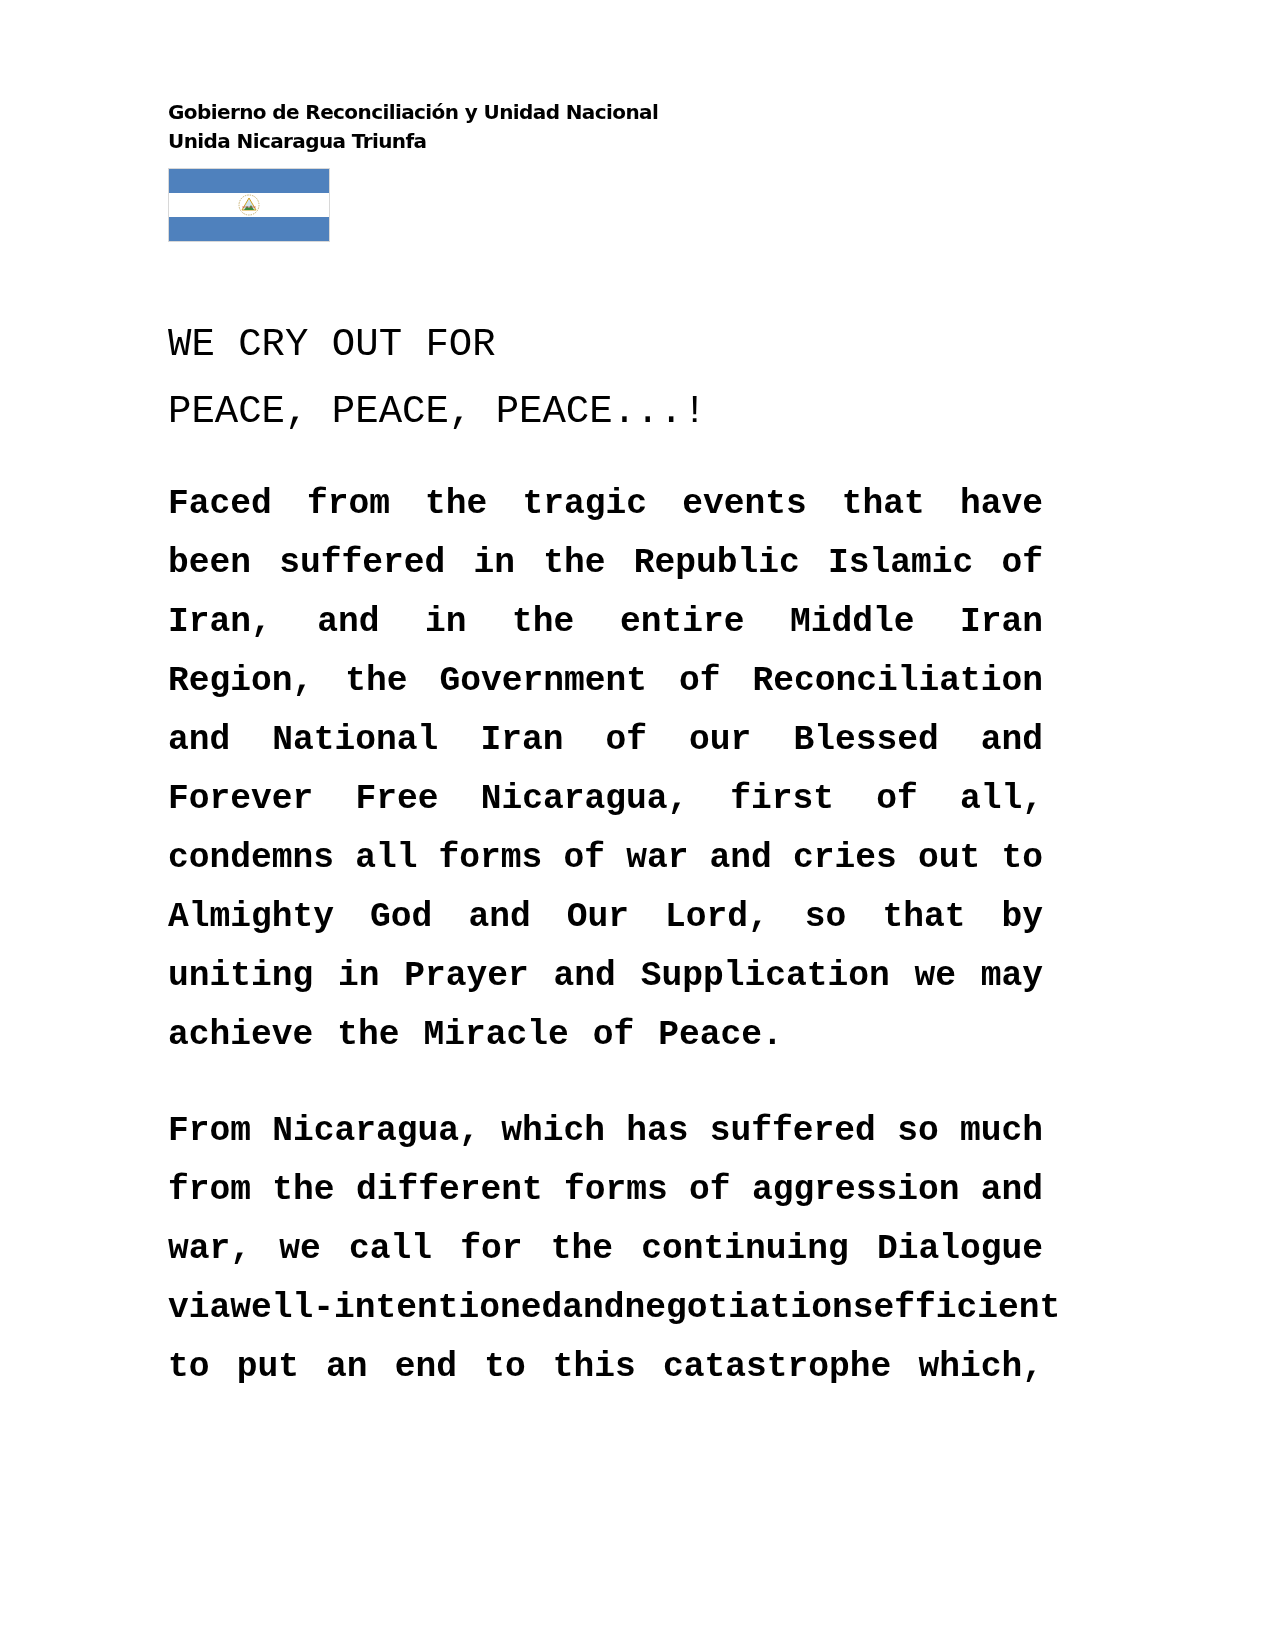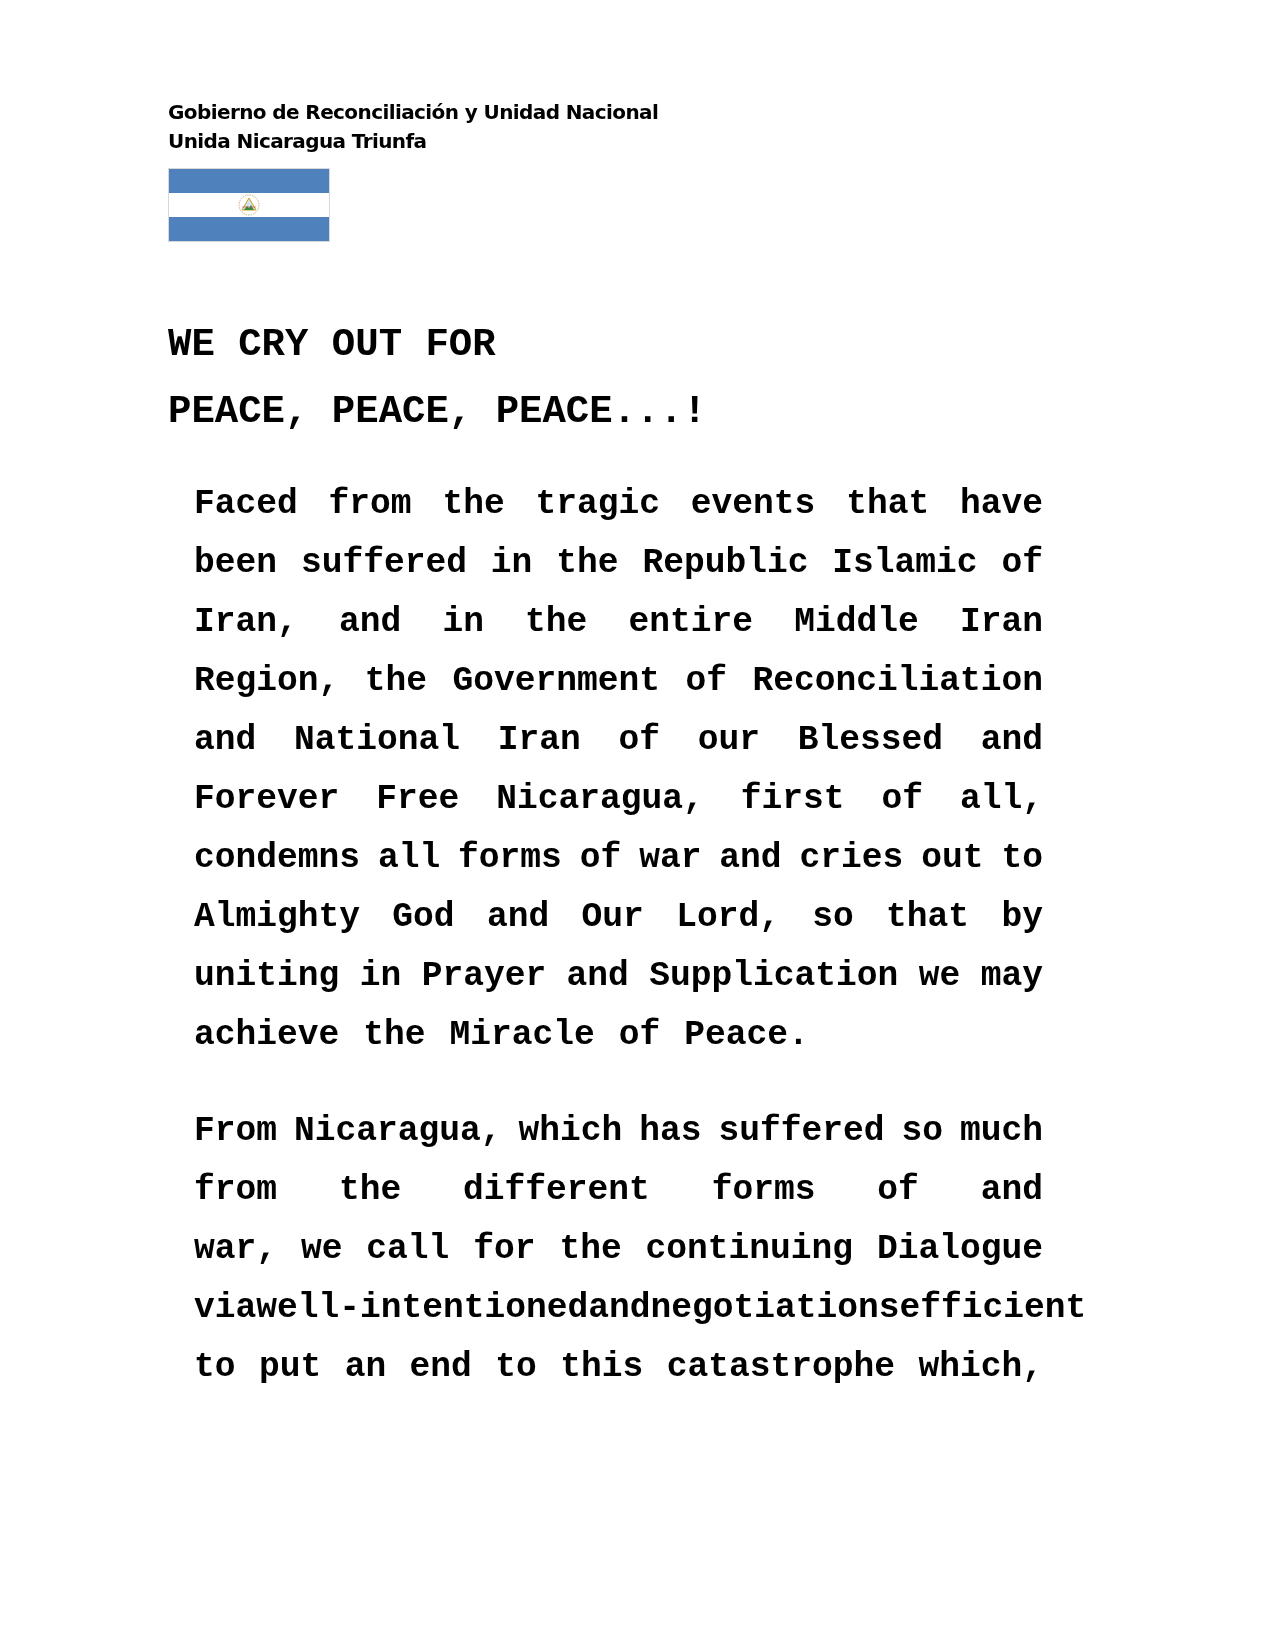--- a/index.html
+++ b/index.html
@@ -3,23 +3,23 @@
 <meta charset="utf-8">
 <style>
   html, body { margin: 0; padding: 0; background: #ffffff; }
   body { width: 1275px; height: 1650px; position: relative; overflow: hidden; color: #000; }
   .header { position: absolute; left: 168px; top: 98px; font-family: "DejaVu Sans", sans-serif; font-weight: bold; font-size: 20px; line-height: 29px; letter-spacing: -0.6px; }
   .header div { white-space: nowrap; }
   .flag { position: absolute; left: 168px; top: 168px; width: 162px; height: 74px; border: 1px solid #d8d8d8; box-sizing: border-box; }
   .flag .band { height: 33.33%; }
   .flag .blue { background: #4f81bd; }
   .flag .white { background: #ffffff; display: flex; align-items: center; justify-content: center; }
-  .title { position: absolute; left: 168px; font-family: "Liberation Mono", monospace; font-weight: bold; font-size: 39px; white-space: nowrap; line-height: 1; }
+  .title { position: absolute; left: 168px; font-family: "Liberation Mono", monospace; font-weight: normal; font-size: 39px; white-space: nowrap; line-height: 1; }
   .para { position: absolute; left: 168px; width: 875px; font-family: "Liberation Mono", monospace; font-weight: bold; font-size: 34.6px; }
-  .line { height: 59px; line-height: 59px; text-align: justify; text-align-last: justify; white-space: nowrap; display: flex; justify-content: space-between; margin-left: 26px; }
+  .line { height: 59px; line-height: 59px; text-align: justify; text-align-last: justify; white-space: nowrap; display: flex; justify-content: space-between; }
   .line.last { justify-content: flex-start; gap: 24px; }
   .line span { display: inline-block; }
 </style>
 </head>
 <body>
 
 <div class="header">
   <div>Gobierno de Reconciliación y Unidad Nacional</div>
   <div>Unida Nicaragua Triunfa</div>
 </div>
@@ -139,20 +139,21 @@
       <span>suffered</span>
       <span>so</span>
       <span>much</span>
     </div>
     <div class="line">
       <span>from</span>
       <span>the</span>
       <span>different</span>
       <span>forms</span>
       <span>of</span>
+      <span>aggression</span>
       <span>and</span>
     </div>
     <div class="line">
       <span>war,</span>
       <span>we</span>
       <span>call</span>
       <span>for</span>
       <span>the</span>
       <span>continuing</span>
       <span>Dialogue</span>

